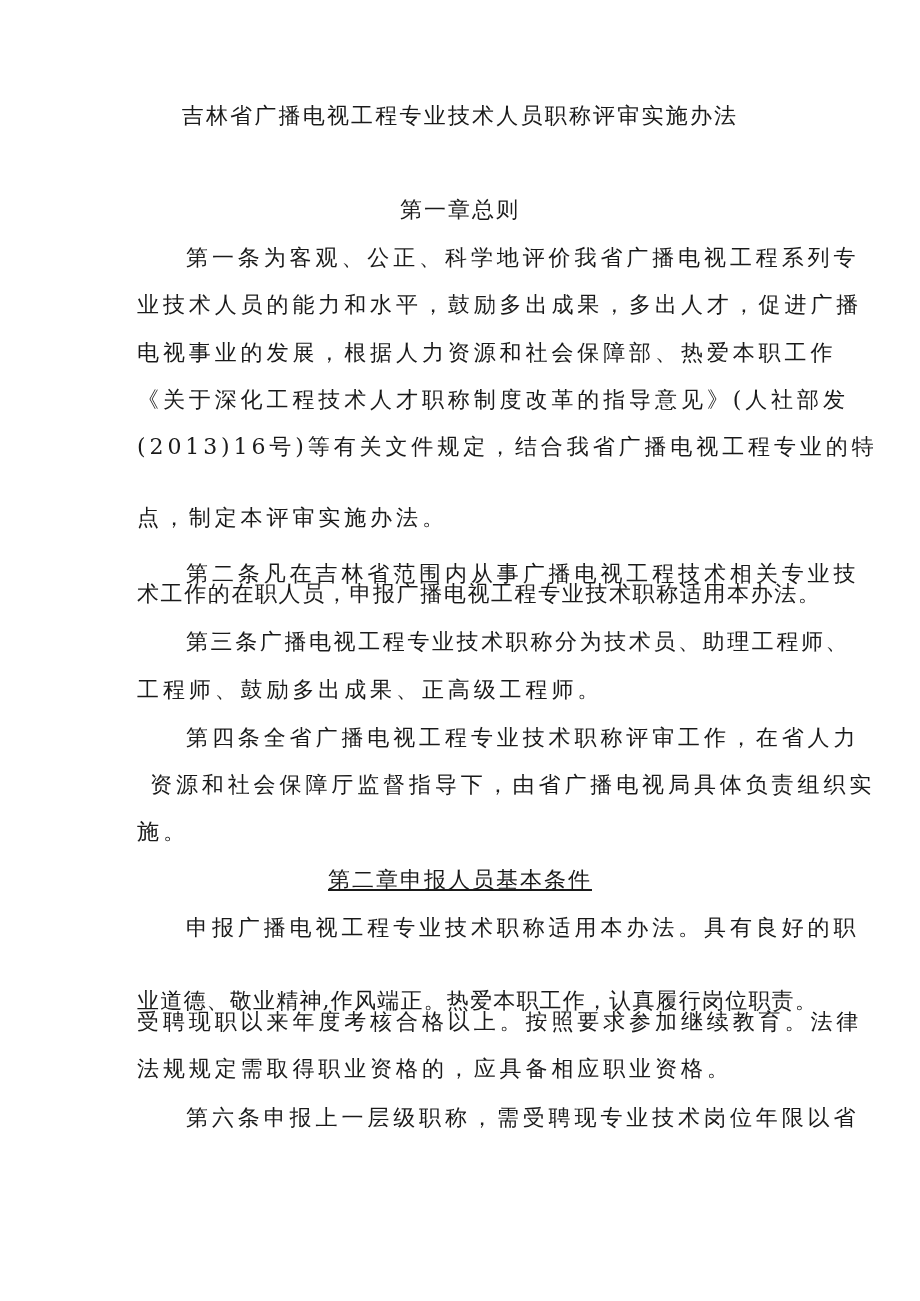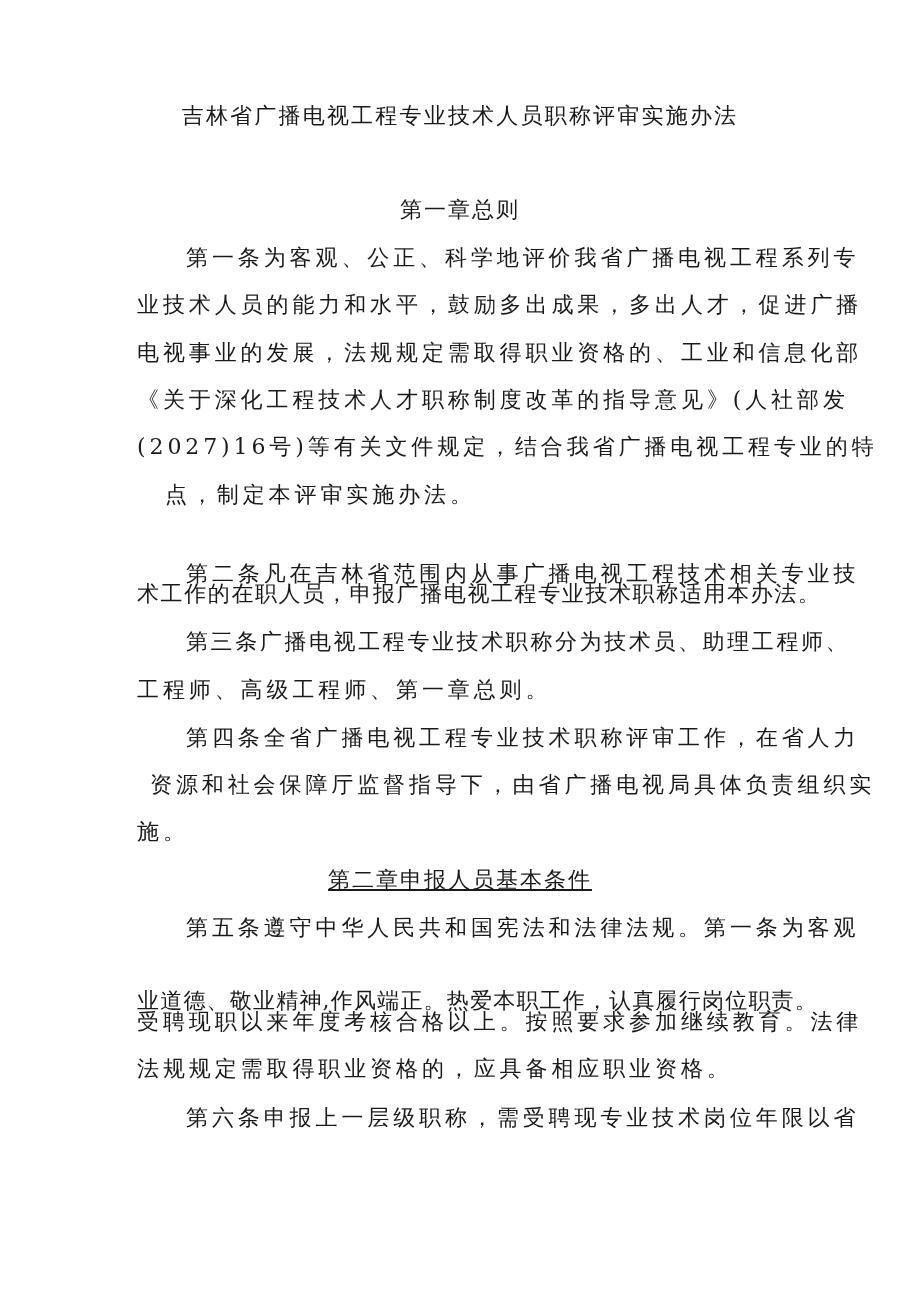--- a/index.html
+++ b/index.html
@@ -23,46 +23,46 @@
 
 <div class="page">
 
   <div class="line center" style="top:196px;">第一章总则</div>
 
   <div class="line center title" style="top:102px;">吉林省广播电视工程专业技术人员职称评审实施办法</div>
 
   <div>
     <div class="line indent" style="top:244px;">第一条为客观、公正、科学地评价我省广播电视工程系列专</div>
     <div class="line" style="top:291px;">业技术人员的能力和水平，鼓励多出成果，多出人才，促进广播</div>
-    <div class="line" style="top:339px;">电视事业的发展，法规规定需取得职业资格的、工业和信息化部</div>
+    <div class="line" style="top:339px;">电视事业的发展，根据人力资源和社会保障部、热爱本职工作</div>
     <div class="line" style="top:386px;">《关于深化工程技术人才职称制度改革的指导意见》(人社部发</div>
-    <div class="line" style="top:433px;">(2027)16号)等有关文件规定，结合我省广播电视工程专业的特</div>
-    <div class="line" style="top:481px;margin-left:28px;">点，制定本评审实施办法。</div>
+    <div class="line" style="top:433px;">(2013)16号)等有关文件规定，结合我省广播电视工程专业的特</div>
+    <div class="line" style="top:504px;">点，制定本评审实施办法。</div>
   </div>
 
   <div>
     <div class="line indent" style="top:560px;">第二条凡在吉林省范围内从事广播电视工程技术相关专业技</div>
     <div class="line" style="top:580px; letter-spacing:1.6px;">术工作的在职人员，申报广播电视工程专业技术职称适用本办法。</div>
   </div>
 
   <div>
     <div class="line indent" style="top:628px; letter-spacing:2.6px;font-family:Liberation Serif, serif;">第三条广播电视工程专业技术职称分为技术员、助理工程师、</div>
-    <div class="line" style="top:676px;">工程师、高级工程师、第一章总则。</div>
+    <div class="line" style="top:676px;">工程师、鼓励多出成果、正高级工程师。</div>
   </div>
 
   <div>
     <div class="line indent" style="top:724px;">第四条全省广播电视工程专业技术职称评审工作，在省人力</div>
     <div class="line" style="top:771px;margin-left:13px;">资源和社会保障厅监督指导下，由省广播电视局具体负责组织实</div>
     <div class="line" style="top:818px;">施。</div>
   </div>
 
   <div class="line center" style="top:866px;text-decoration:underline;">第二章申报人员基本条件</div>
 
   <div>
-    <div class="line indent" style="top:914px;">第五条遵守中华人民共和国宪法和法律法规。第一条为客观</div>
+    <div class="line indent" style="top:914px;">申报广播电视工程专业技术职称适用本办法。具有良好的职</div>
     <div class="line" style="top:961px; letter-spacing:1.2px;margin-top:26px;">业道德、敬业精神,作风端正。热爱本职工作，认真履行岗位职责。</div>
     <div class="line" style="top:1008px;">受聘现职以来年度考核合格以上。按照要求参加继续教育。法律</div>
     <div class="line" style="top:1055px;">法规规定需取得职业资格的，应具备相应职业资格。</div>
   </div>
 
   <div>
     <div class="line indent" style="top:1104px;">第六条申报上一层级职称，需受聘现专业技术岗位年限以省</div>
   </div>
 
 </div>

